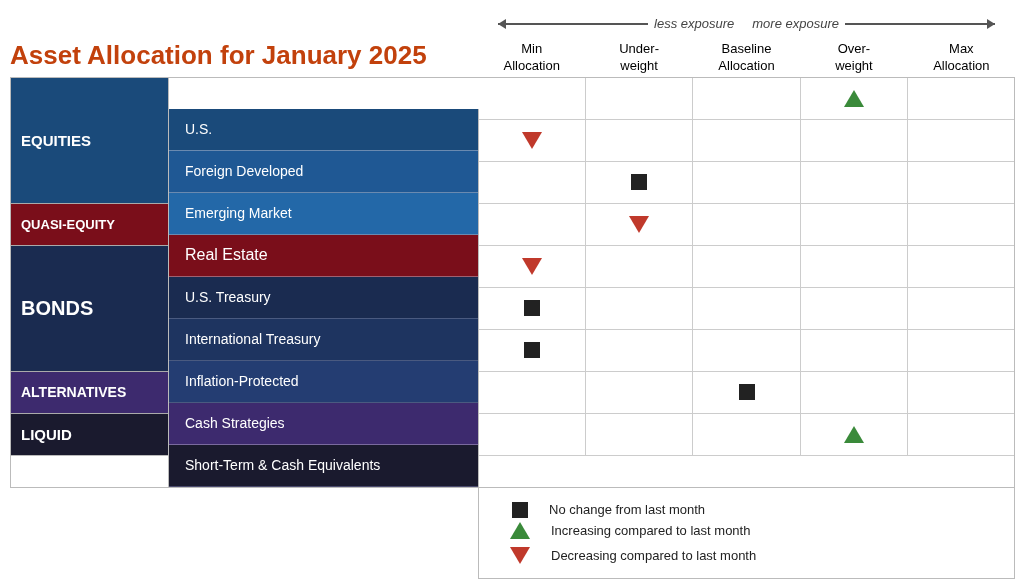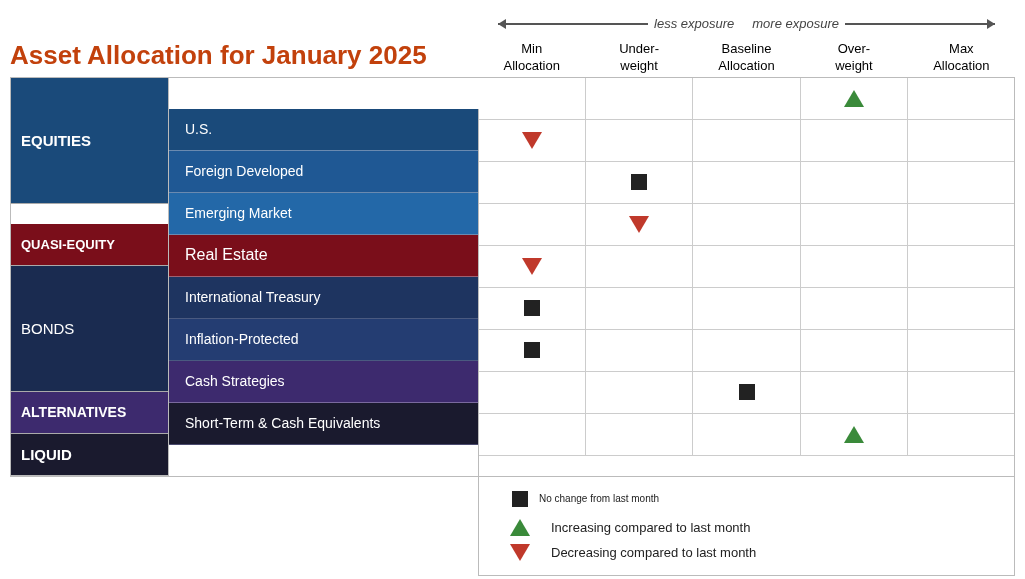--- a/index.html
+++ b/index.html
@@ -77,31 +77,32 @@
         <div style="flex:1; text-align:center; font-size:13px; line-height:1.3; padding:2px 2px;">Over-<br>weight</div>
         <div style="flex:1; text-align:center; font-size:13px; line-height:1.3; padding:2px 2px;">Max<br>Allocation</div>
       </div>
     </div>
   </div>
 
   <div style="display:flex; border:1px solid #bbb;">
 
     <div style="width:158px; display:flex; flex-direction:column; border-right:1px solid #bbb;">
       <div style="height:126px; background:#1a4a7a; display:flex; align-items:center; padding-left:10px; border-bottom:1px solid #aaa; font-weight:bold; font-size:15px; color:#fff;">EQUITIES</div>
-      <div style="height:42px; background:#7a0e1a; display:flex; align-items:center; padding-left:10px; border-bottom:1px solid #aaa; font-weight:bold; font-size:13px; color:#fff;margin-top:20px;">QUASI-EQUITY</div>
-      <div style="height:126px; background:#1a2b50; display:flex; align-items:center; padding-left:10px; border-bottom:1px solid #aaa; font-weight:normal; font-size:15px; color:#fff;">BONDS</div>
+      <div style="height:42px; background:#7a0e1a; display:flex; align-items:center; padding-left:10px; border-bottom:1px solid #aaa; font-weight:bold; font-size:13px; color:#fff;">QUASI-EQUITY</div>
+      <div style="height:126px; background:#1a2b50; display:flex; align-items:center; padding-left:10px; border-bottom:1px solid #aaa; font-weight:bold; font-size:20px; color:#fff;">BONDS</div>
       <div style="height:42px; background:#3d2a6e; display:flex; align-items:center; padding-left:10px; border-bottom:1px solid #aaa; font-weight:bold; font-size:14px; color:#fff;">ALTERNATIVES</div>
       <div style="height:42px; background:#1a1a2e; display:flex; align-items:center; padding-left:10px; border-bottom:1px solid #bbb; font-weight:bold; font-size:15px; color:#fff;">LIQUID</div>
     </div>
 
     <div style="width:310px; display:flex; flex-direction:column; border-right:1px solid #bbb;margin-top:31px;">
       <div style="height:42px; background:#1a4a7a; display:flex; align-items:center; padding-left:16px; border-bottom:1px solid #6a8ab0; font-size:14px; color:#fff;">U.S.</div>
       <div style="height:42px; background:#1f5894; display:flex; align-items:center; padding-left:16px; border-bottom:1px solid #6a8ab0; font-size:14px; color:#fff;">Foreign Developed</div>
       <div style="height:42px; background:#2368a8; display:flex; align-items:center; padding-left:16px; border-bottom:1px solid #6a8ab0; font-size:14px; color:#fff;">Emerging Market</div>
       <div style="height:42px; background:#7a0e1a; display:flex; align-items:center; padding-left:16px; border-bottom:1px solid #a06070; font-size:16px; color:#fff;">Real Estate</div>
+      <div style="height:42px; background:#1a2b50; display:flex; align-items:center; padding-left:16px; border-bottom:1px solid #4a5a80; font-size:14px; color:#fff;">U.S. Treasury</div>
       <div style="height:42px; background:#1e3460; display:flex; align-items:center; padding-left:16px; border-bottom:1px solid #4a5a80; font-size:14px; color:#fff;">International Treasury</div>
       <div style="height:42px; background:#243d72; display:flex; align-items:center; padding-left:16px; border-bottom:1px solid #4a5a80; font-size:14px; color:#fff;">Inflation-Protected</div>
       <div style="height:42px; background:#3d2a6e; display:flex; align-items:center; padding-left:16px; border-bottom:1px solid #7a6a9e; font-size:14px; color:#fff;">Cash Strategies</div>
       <div style="height:42px; background:#1a1a2e; display:flex; align-items:center; padding-left:16px; border-bottom:1px solid #4a4a6e; font-size:14px; color:#fff;">Short-Term &amp; Cash Equivalents</div>
     </div>
 
     <div style="flex:1; display:flex; flex-direction:column;">
 
       <div style="display:flex; height:42px; border-bottom:1px solid #ccc;">
         <div style="flex:1; display:flex; align-items:center; justify-content:center; border-right:1px solid #ccc;"></div>
@@ -189,21 +190,21 @@
         <div style="flex:1; display:flex; align-items:center; justify-content:center; border-right:1px solid #ccc;"></div>
         <div style="flex:1; display:flex; align-items:center; justify-content:center; border-right:1px solid #ccc;">
           <div class="triangle-up-green"></div>
         </div>
         <div style="flex:1; display:flex; align-items:center; justify-content:center;"></div>
       </div>
     </div>
   </div>
 
   <div style="margin-left:468px; border:1px solid #bbb; border-top:none; width:537px; padding:14px 24px; background:#fff;">
-    <div style="display:flex; align-items:center; gap:2px; margin-bottom:12px; font-size:10px; color:#222;">
+    <div style="display:flex; align-items:center; gap:12px; margin-bottom:4px; font-size:13px; color:#222;">
       <div style="width:34px; display:flex; justify-content:center;">
         <div class="square-black"></div>
       </div>
       <span>No change from last month</span>
     </div>
     <div style="display:flex; align-items:center; gap:14px; margin-bottom:8px; font-size:13px; color:#222;">
       <div style="width:34px; display:flex; justify-content:center;">
         <div class="triangle-up-green"></div>
       </div>
       <span>Increasing compared to last month</span>

